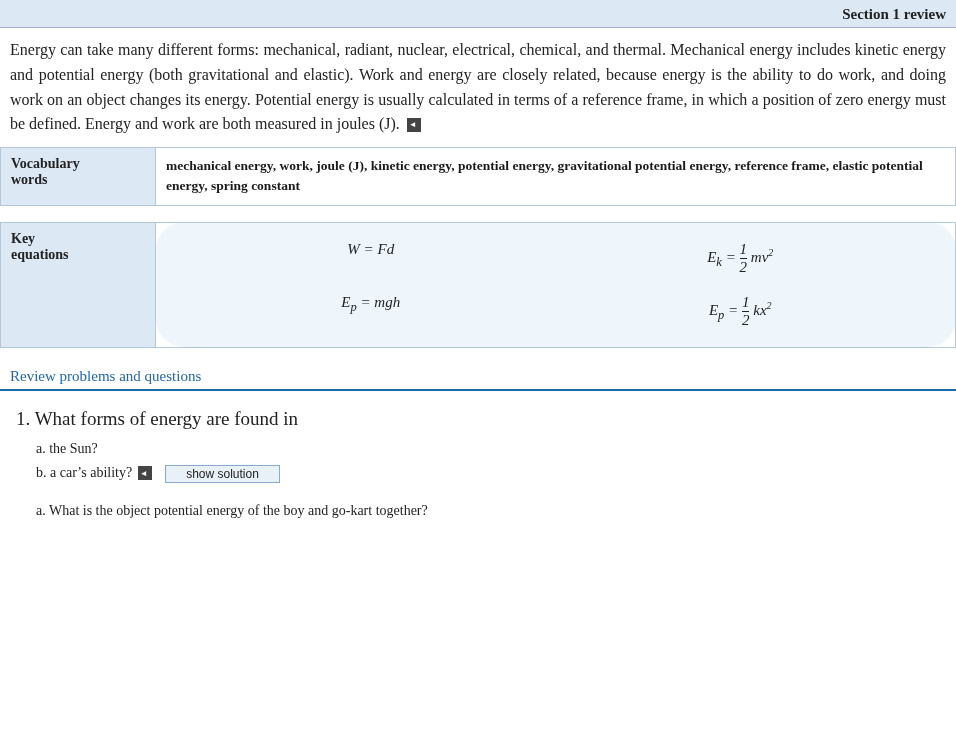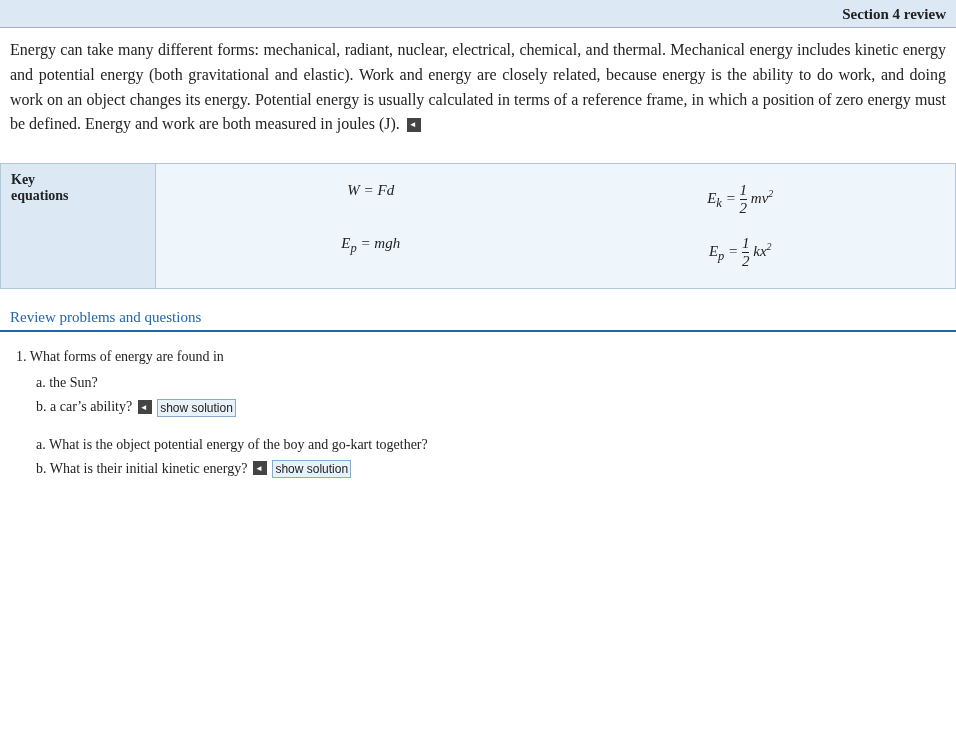--- a/index.html
+++ b/index.html
@@ -70,20 +70,21 @@
     .vocab-content {
       font-size: 13.5px;
       line-height: 1.5;
       font-weight: bold;
       color: #1a1a1a;
     }
 
     .eq-cell {
       background: #eef5fb;
       padding: 14px 10px;
+      border-radius: 28px;
     }
 
     .equations-grid {
       display: grid;
       grid-template-columns: 1fr 1fr;
       grid-template-rows: auto auto;
       gap: 18px 20px;
       padding: 10px 30px;
     }
 
@@ -120,44 +121,44 @@
     .review-section {
       padding: 4px 10px 10px 10px;
     }
 
     .problem {
       margin-bottom: 14px;
       padding-left: 6px;
     }
 
     .problem-text {
-      font-size: 14px;
+      font-size: 19px;
       line-height: 1.5;
       margin-bottom: 4px;
     }
 
     .sub-parts {
       padding-left: 20px;
       margin-top: 4px;
     }
 
     .sub-part {
       font-size: 14px;
       line-height: 1.7;
     }
 
     .show-solution-btn {
       display: inline-block;
       border: 1px solid #88aacc;
       background: #e8f0f8;
       color: #222;
       font-size: 12px;
-      padding: 1px 2px;
+      padding: 1px 20px;
       cursor: pointer;
-      margin-left: 0;
+      margin-left: 8px;
       vertical-align: middle;
     }
 
     .inline-media {
       display: inline-block;
       width: 14px;
       height: 14px;
       background: #444;
       vertical-align: middle;
       margin: 0 2px;
@@ -173,30 +174,39 @@
       left: 2px;
     }
 
     sup {
       font-size: 10px;
     }
   </style>
 </head>
 <body>
 
-<div class="section-title">Section 4 review</div>
+<div class="section-title">Section 1 review</div>
 
 <div class="intro-text">
   <span>Energy can take many different forms: mechanical, radiant, nuclear, electrical, chemical, and thermal. Mechanical energy includes kinetic energy and potential energy (both gravitational and elastic). Work and energy are closely related, because energy is the ability to do work, and doing work on an object changes its energy. Potential energy is usually calculated in terms of a reference frame, in which a position of zero energy must be defined. Energy and work are both measured in joules (J).</span>
   <span class="media-icon"></span>
 </div>
 
 <table class="summary-table">
   <tbody>
 
+    <tr>
+      <td class="label-cell">
+        <span>Vocabulary</span><br>
+        <span>words</span>
+      </td>
+      <td>
+        <div class="vocab-content">mechanical energy, work, joule (J), kinetic energy, potential energy, gravitational potential energy, reference frame, elastic potential energy, spring constant</div>
+      </td>
+    </tr>
 
     <tr>
       <td colspan="2" style="height:8px; border:none; background:#fff;"></td>
     </tr>
 
     <tr>
       <td class="label-cell">
         <span>Key</span><br>
         <span>equations</span>
       </td>
@@ -256,22 +266,16 @@
       </div>
     </div>
   </div>
 
   <div class="problem">
     <div class="sub-parts">
       <div class="sub-part">
         <span>a.</span>
         <span>What is the object potential energy of the boy and go-kart together?</span>
       </div>
-      <div class="sub-part">
-        <span>b.</span>
-        <span>What is their initial kinetic energy?</span>
-        <span class="inline-media"></span>
-        <button class="show-solution-btn">show solution</button>
-      </div>
     </div>
   </div>
 
 </div>
 
 </body></html>

